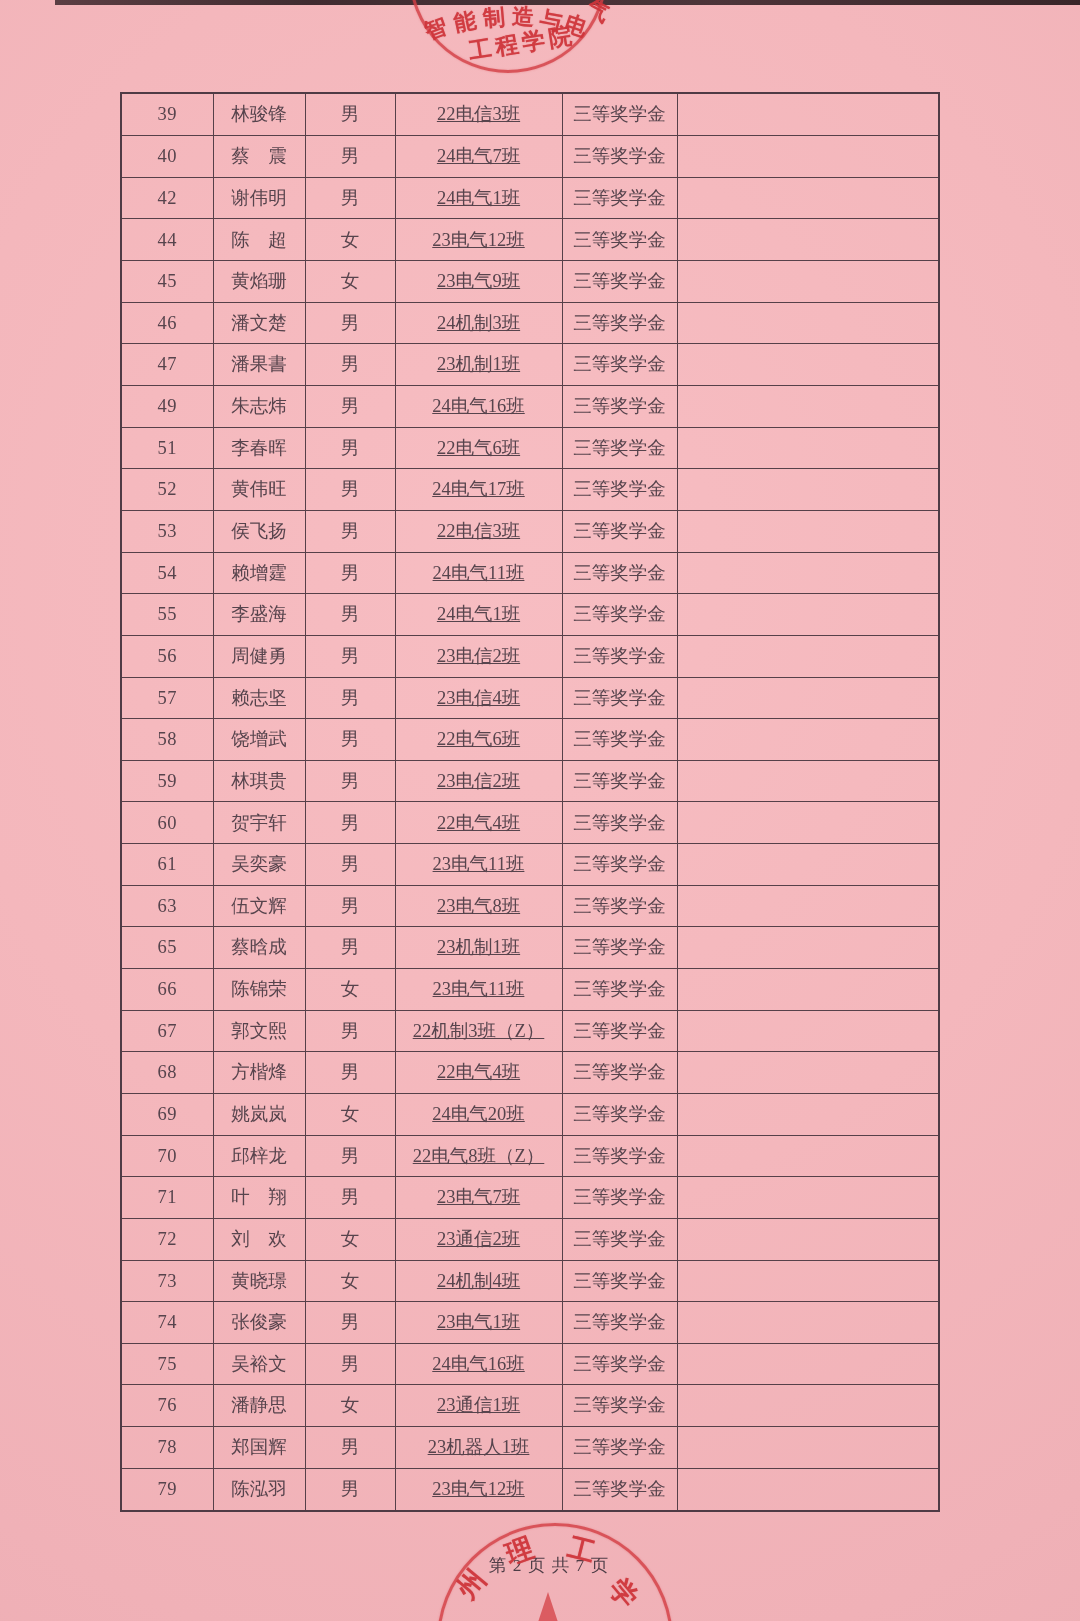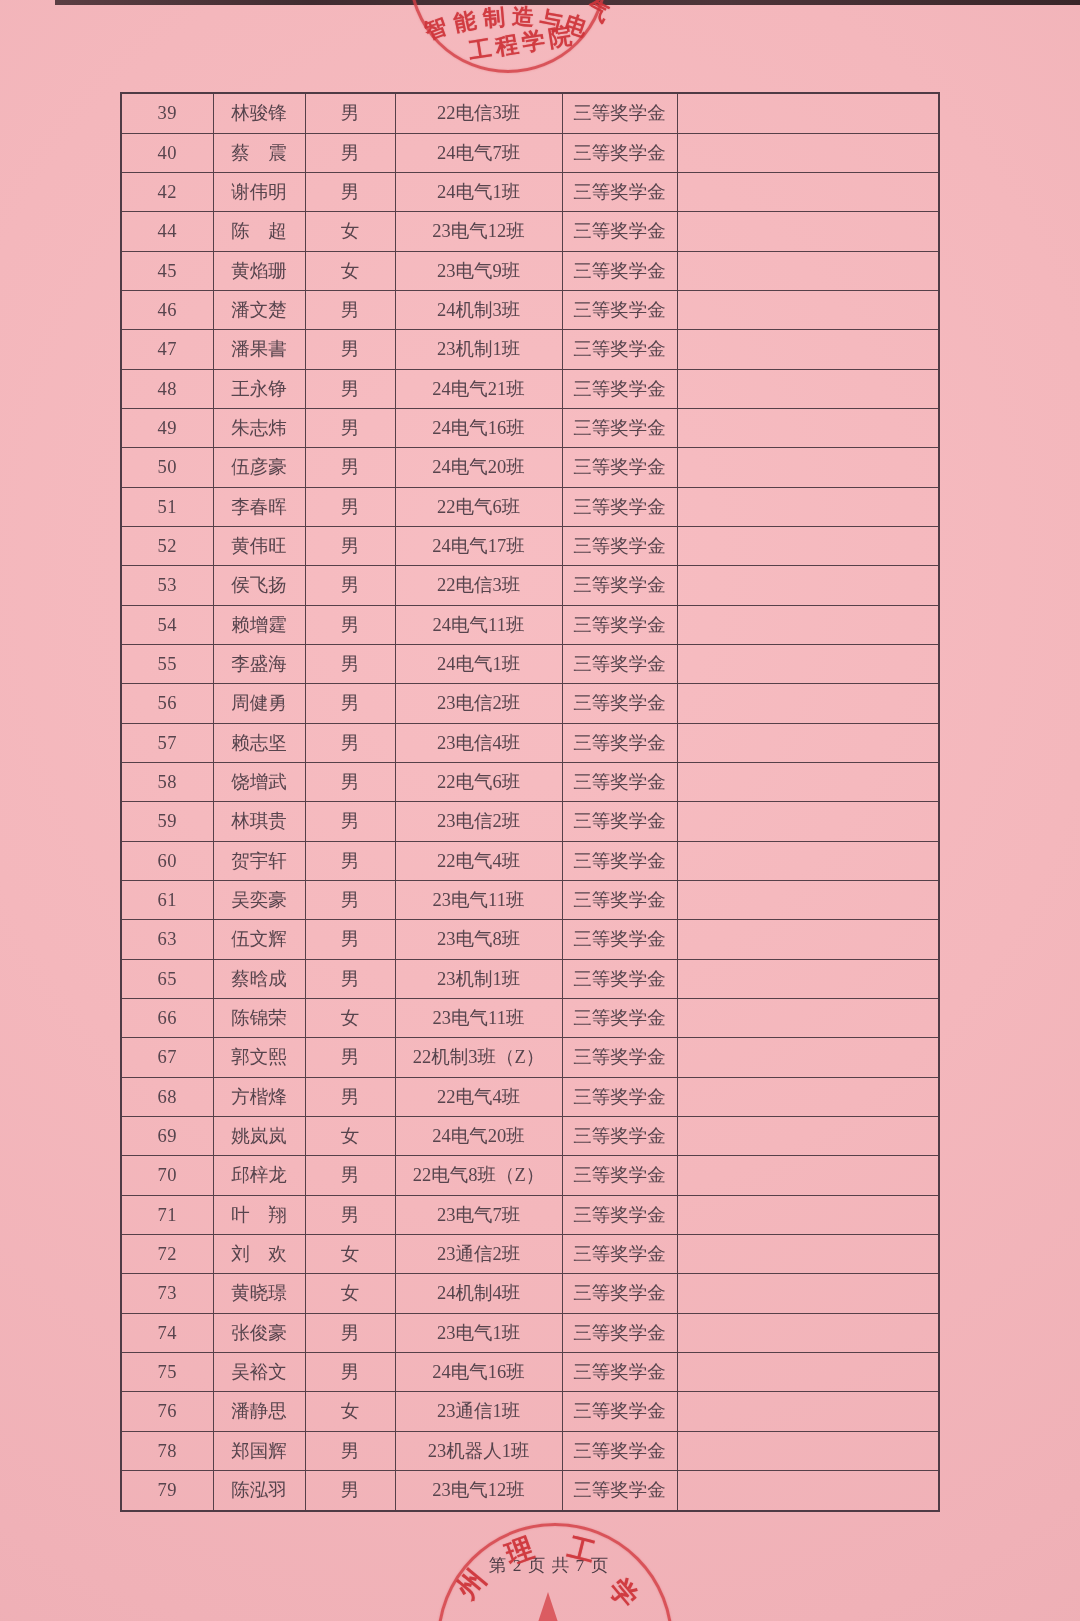--- a/index.html
+++ b/index.html
@@ -20,21 +20,21 @@
     width:820px;height:1420px;border-collapse:collapse;table-layout:fixed;
     border:2.5px solid #4f3b45;
   }
   table.roster td{
     border:1.6px solid #564049;
     text-align:center;vertical-align:middle;padding:0;
     color:#57444d;font-size:18.5px;line-height:1;
     white-space:nowrap;overflow:hidden;
   }
   td.c-no{font-size:17.5px;letter-spacing:.5px;}
-  td.c-class{font-size:17px;}
+  td.c-class{font-size:17px;text-decoration:underline;}
   td.c-award{font-size:17.5px;}
   
   .stamp{position:absolute;pointer-events:none;}
   .ring{
     position:absolute;border-radius:50%;
     border:3.2px solid rgba(211,62,68,.82);
     box-shadow:0 0 2px rgba(211,62,68,.35), inset 0 0 2px rgba(211,62,68,.35);
   }
   .stamp-char{
     position:absolute;color:rgba(206,52,58,.88);
@@ -146,46 +146,30 @@
 
   <tr>
     <td class="c-no">47</td>
     <td class="c-name">潘果書</td>
     <td class="c-gender">男</td>
     <td class="c-class">23机制1班</td>
     <td class="c-award">三等奖学金</td>
     <td class="c-remark"></td>
   </tr>
 
-  <tr>
-    <td class="c-no">48</td>
-    <td class="c-name">王永铮</td>
-    <td class="c-gender">男</td>
-    <td class="c-class">24电气21班</td>
-    <td class="c-award">三等奖学金</td>
-    <td class="c-remark"></td>
-  </tr>
 
   <tr>
     <td class="c-no">49</td>
     <td class="c-name">朱志炜</td>
     <td class="c-gender">男</td>
     <td class="c-class">24电气16班</td>
     <td class="c-award">三等奖学金</td>
     <td class="c-remark"></td>
   </tr>
 
-  <tr>
-    <td class="c-no">50</td>
-    <td class="c-name">伍彦豪</td>
-    <td class="c-gender">男</td>
-    <td class="c-class">24电气20班</td>
-    <td class="c-award">三等奖学金</td>
-    <td class="c-remark"></td>
-  </tr>
 
   <tr>
     <td class="c-no">51</td>
     <td class="c-name">李春晖</td>
     <td class="c-gender">男</td>
     <td class="c-class">22电气6班</td>
     <td class="c-award">三等奖学金</td>
     <td class="c-remark"></td>
   </tr>
 

